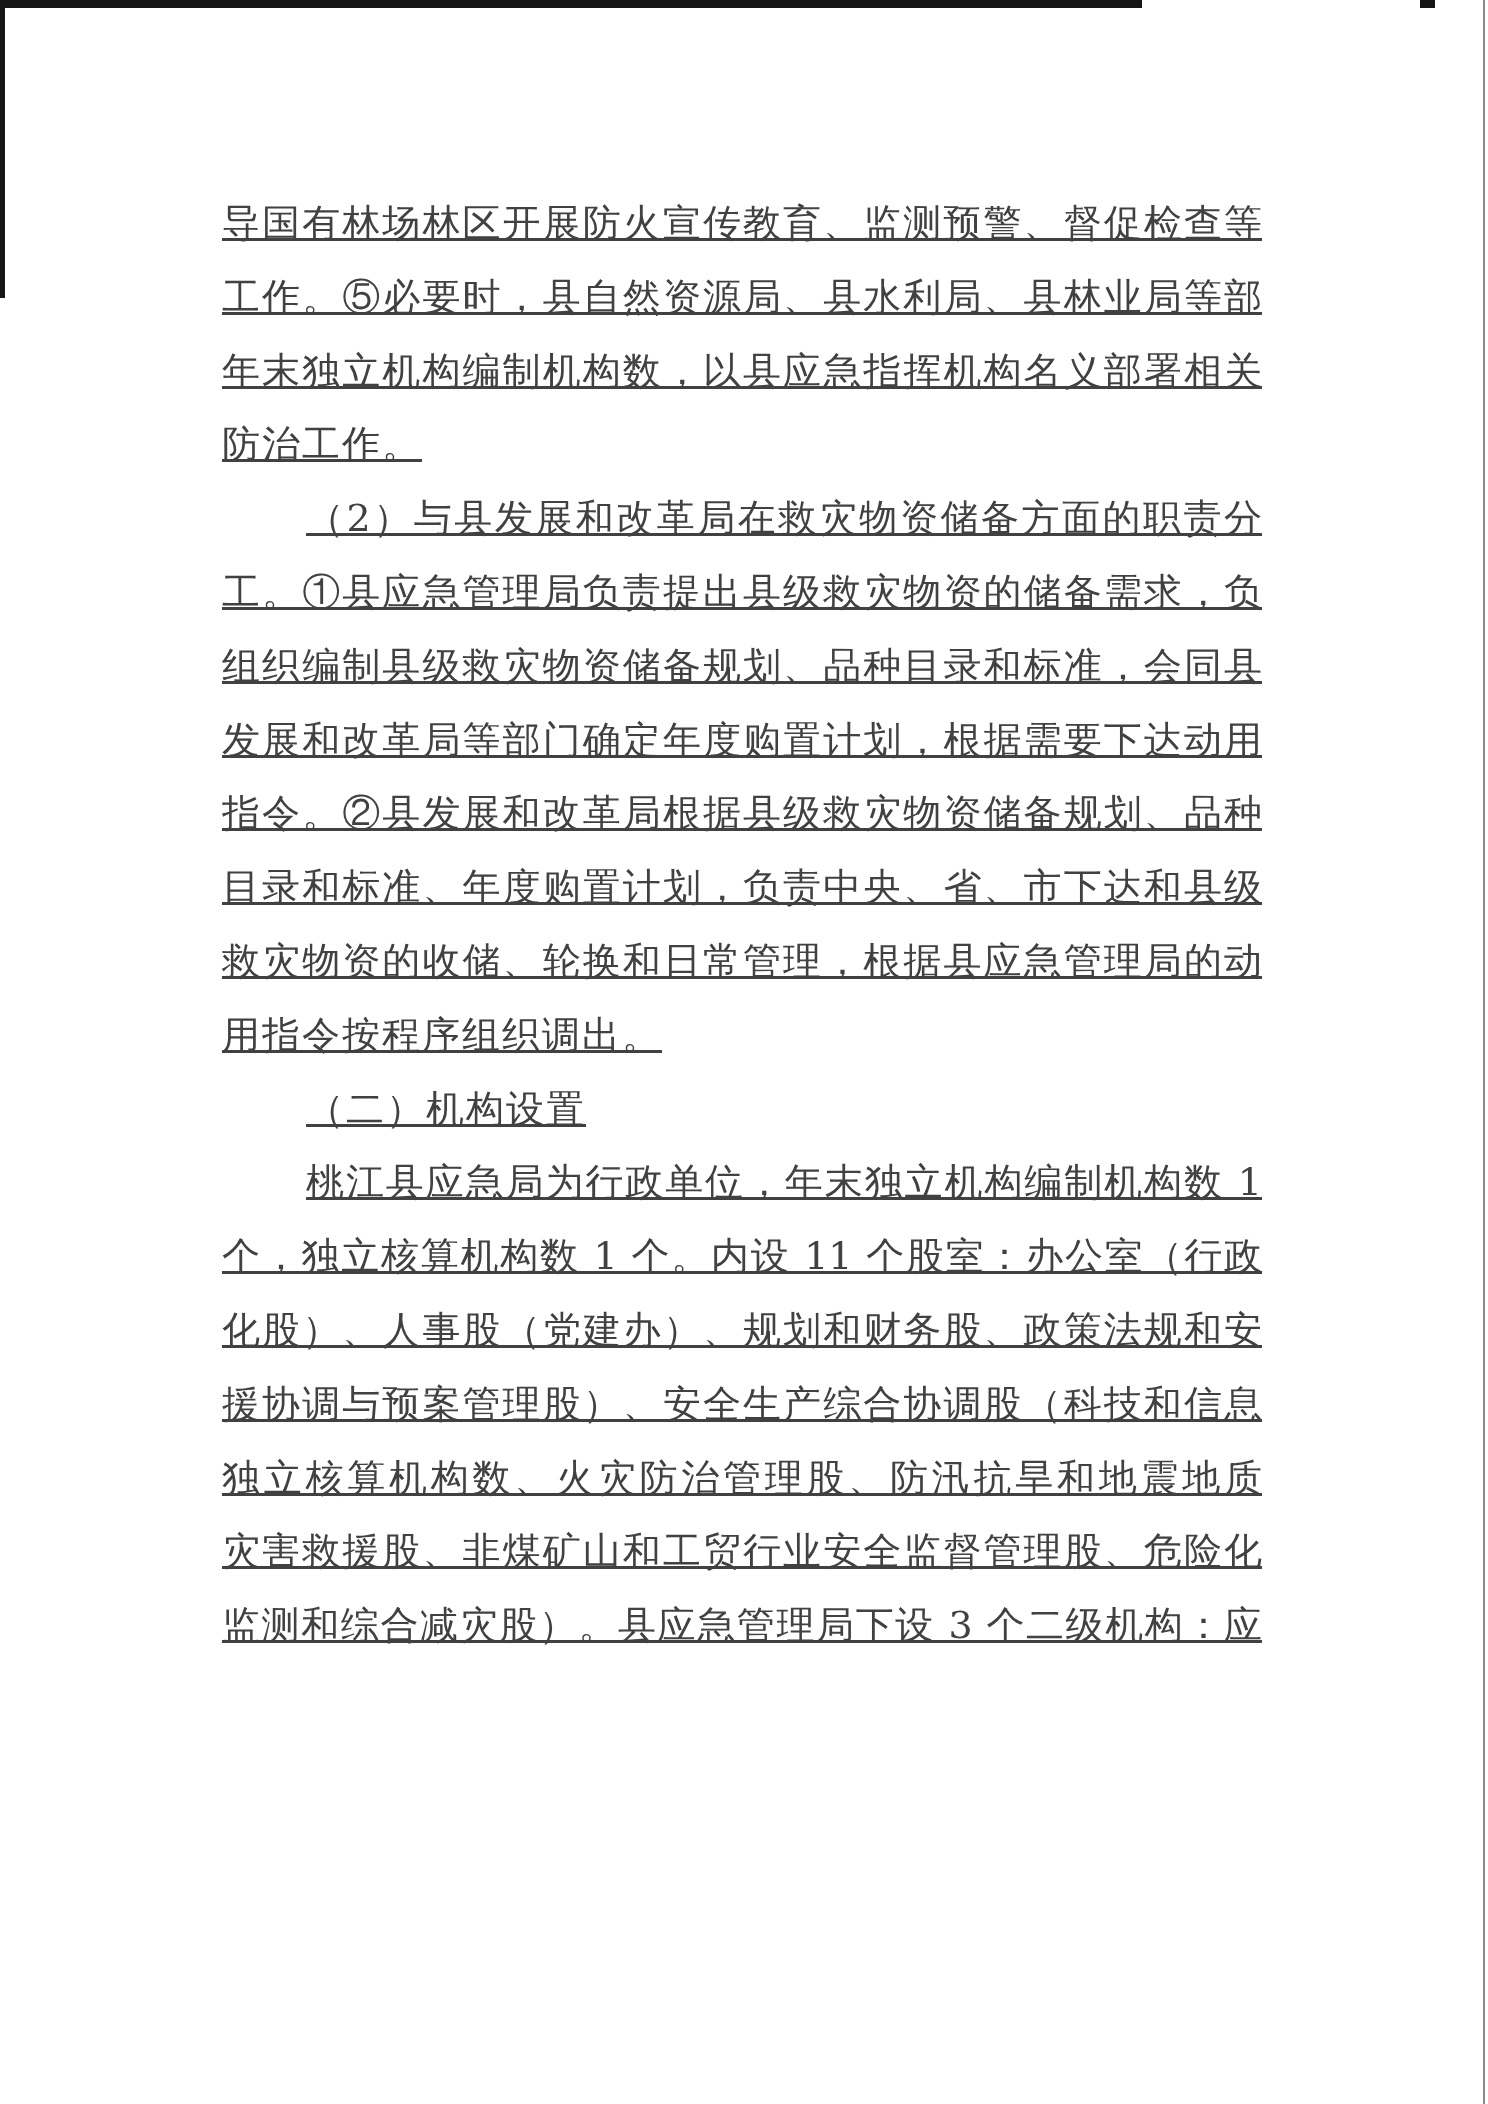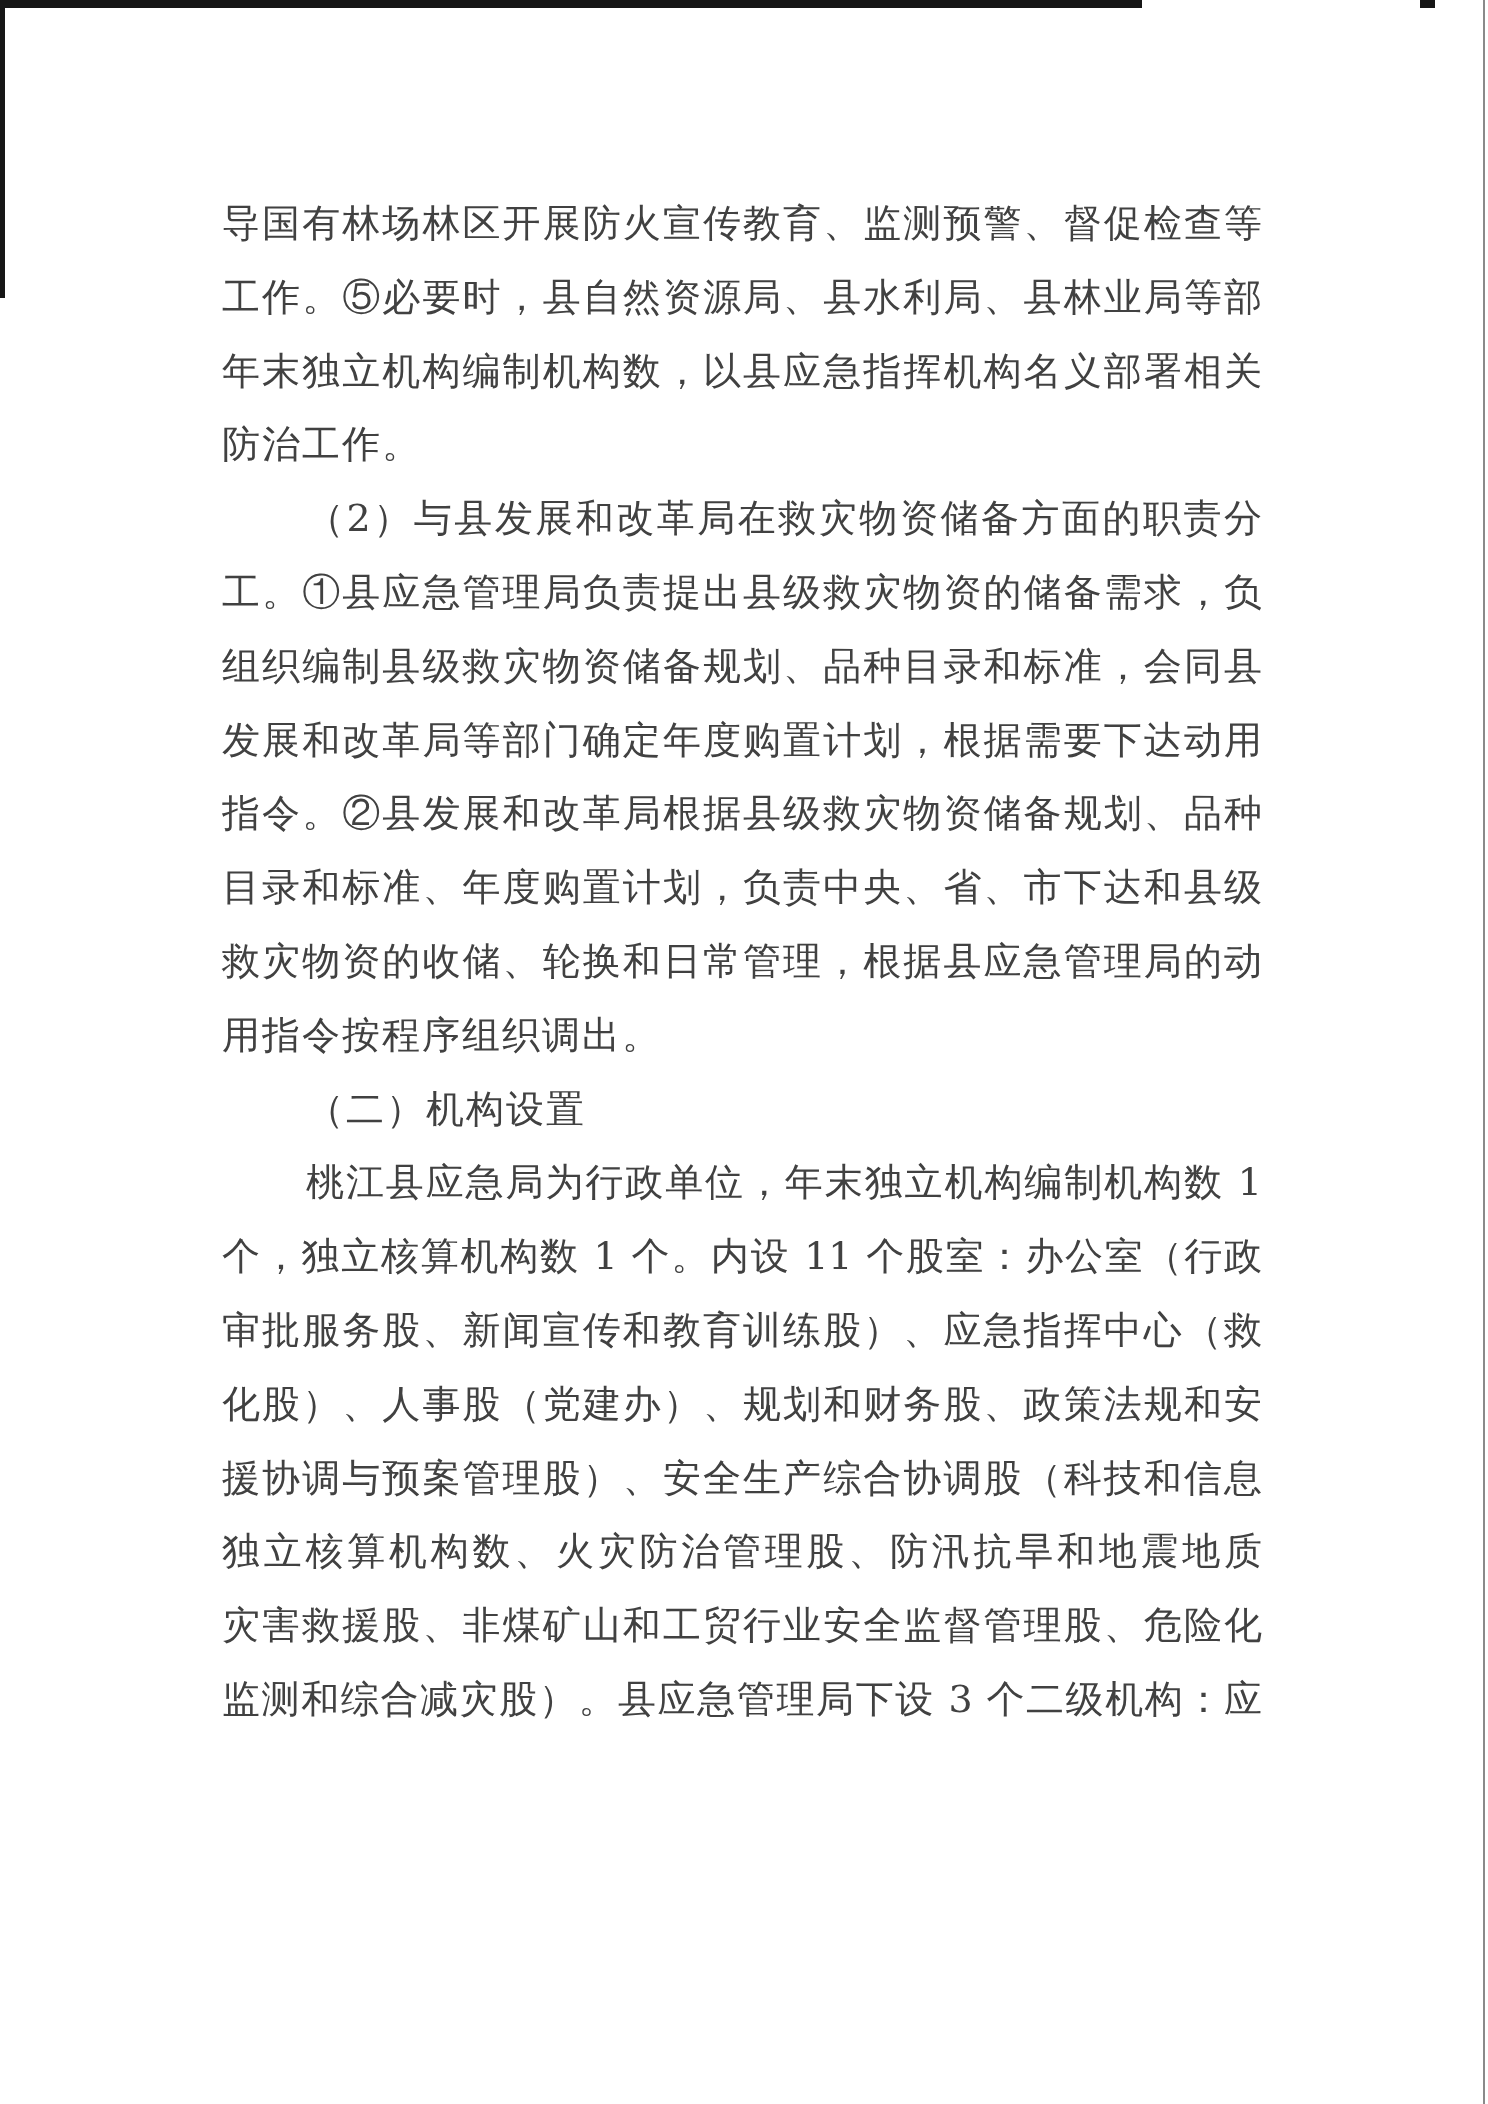--- a/index.html
+++ b/index.html
@@ -43,20 +43,21 @@
   
   .textblock {
     position: absolute;
     left: 222px;
     top: 187px;
     width: 1040px;
     color: var(--text, #414141);
     font-size: 38px;
     line-height: 73.8px;
     font-weight: 400;
+    text-decoration: underline;
   }
   .line {
     text-align: justify;
     text-align-last: justify;
   }
   .line.flush {
     text-align: left;
     text-align-last: left;
     letter-spacing: 2px;
   }
@@ -82,21 +83,20 @@
       <div class="line">工。①县应急管理局负责提出县级救灾物资的储备需求，负</div>
       <div class="line">组织编制县级救灾物资储备规划、品种目录和标准，会同县</div>
       <div class="line">发展和改革局等部门确定年度购置计划，根据需要下达动用</div>
       <div class="line">指令。②县发展和改革局根据县级救灾物资储备规划、品种</div>
       <div class="line">目录和标准、年度购置计划，负责中央、省、市下达和县级</div>
       <div class="line">救灾物资的收储、轮换和日常管理，根据县应急管理局的动</div>
       <div class="line flush">用指令按程序组织调出。</div>
       <div class="line indent flush">（二）机构设置</div>
       <div class="line indent">桃江县应急局为行政单位，年末独立机构编制机构数 1</div>
       <div class="line">个，独立核算机构数 1 个。内设 11 个股室：办公室（行政</div>
-      <div class="line">审批服务股、新闻宣传和教育训练股）、应急指挥中心（救</div>
       <div class="line">化股）、人事股（党建办）、规划和财务股、政策法规和安</div>
       <div class="line">援协调与预案管理股）、安全生产综合协调股（科技和信息</div>
       <div class="line">独立核算机构数、火灾防治管理股、防汛抗旱和地震地质</div>
       <div class="line">灾害救援股、非煤矿山和工贸行业安全监督管理股、危险化</div>
       <div class="line">监测和综合减灾股）。县应急管理局下设 3 个二级机构：应</div>
     </div>
 
 </div>
 
 </body></html>

